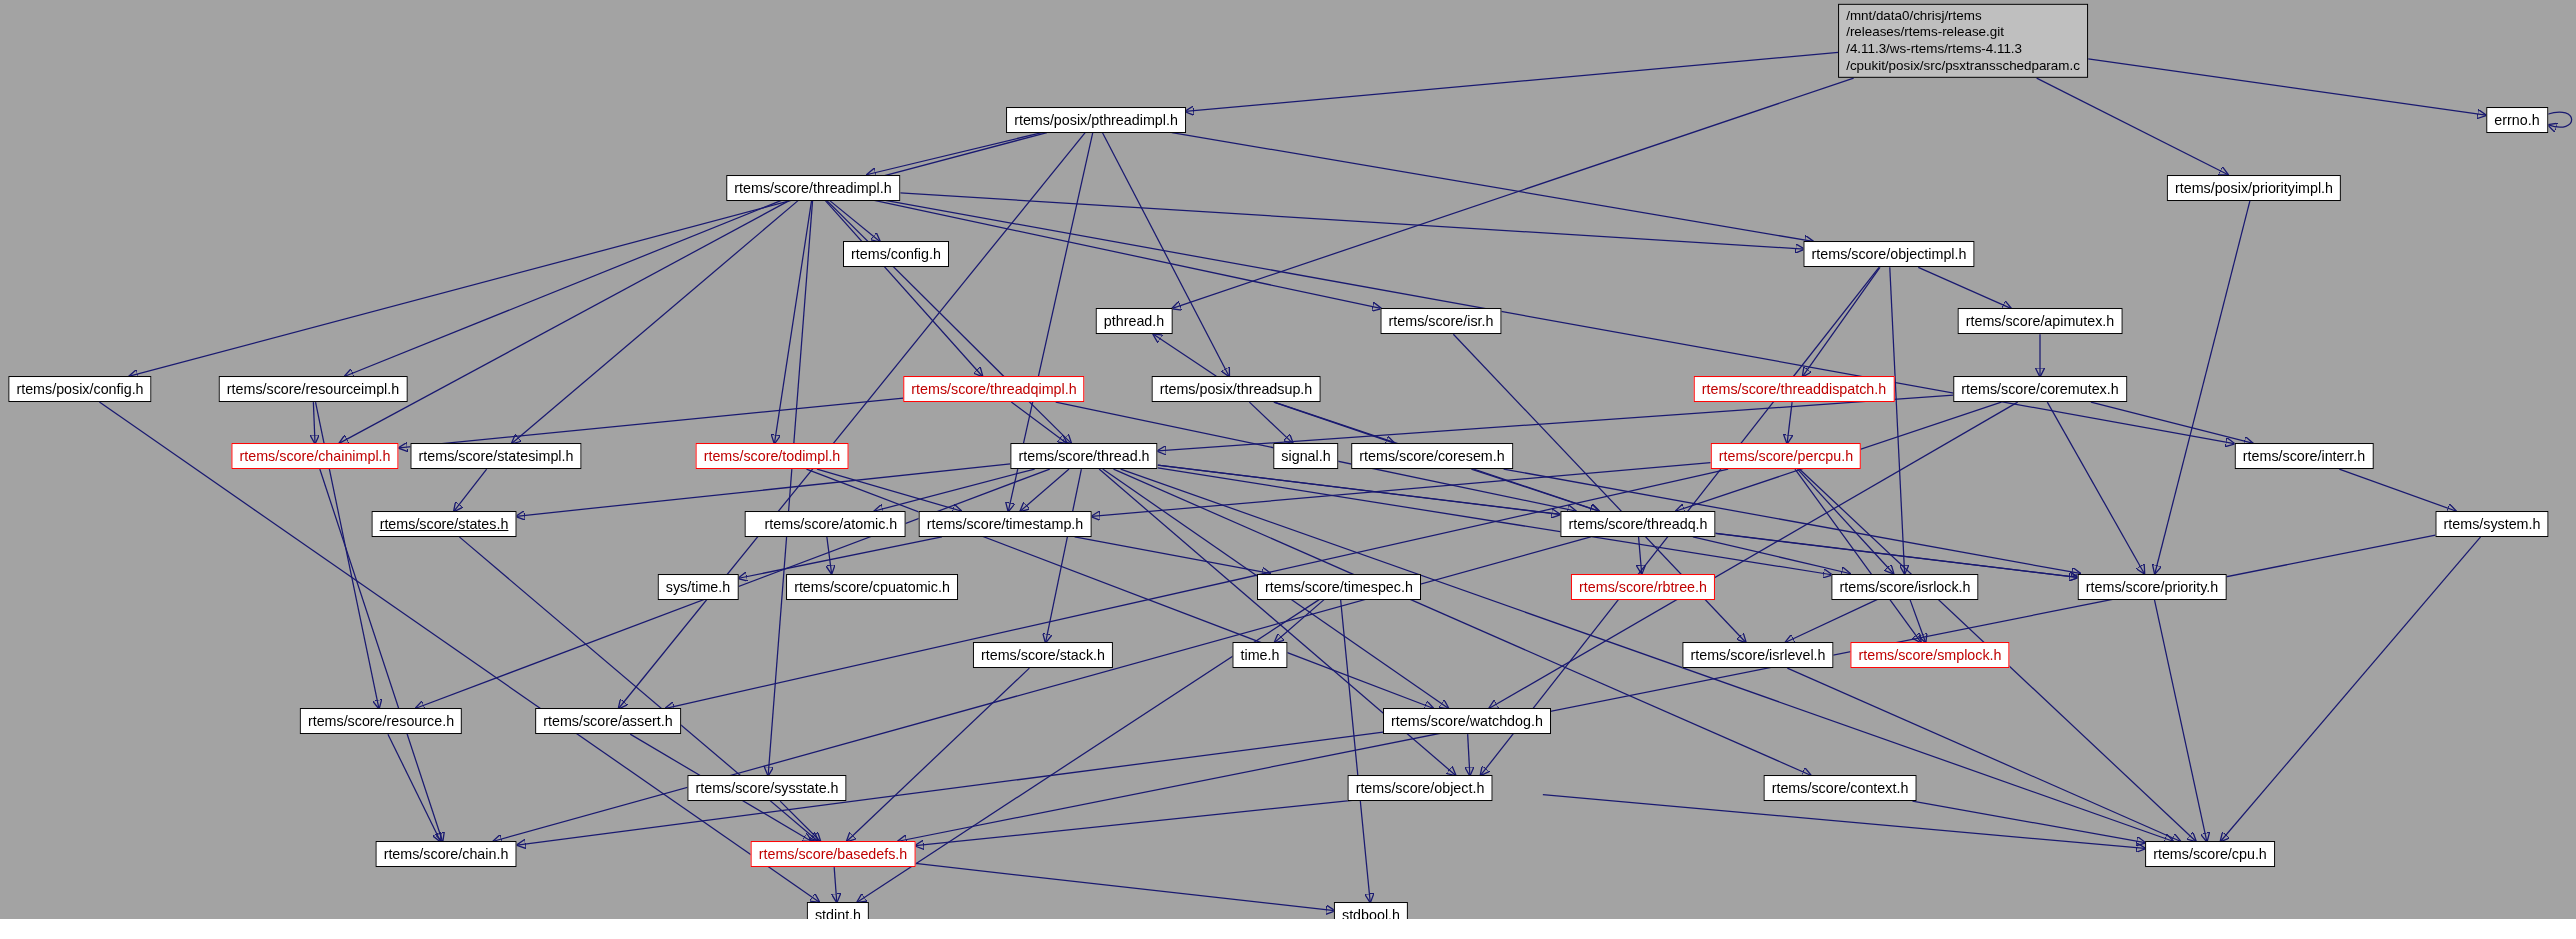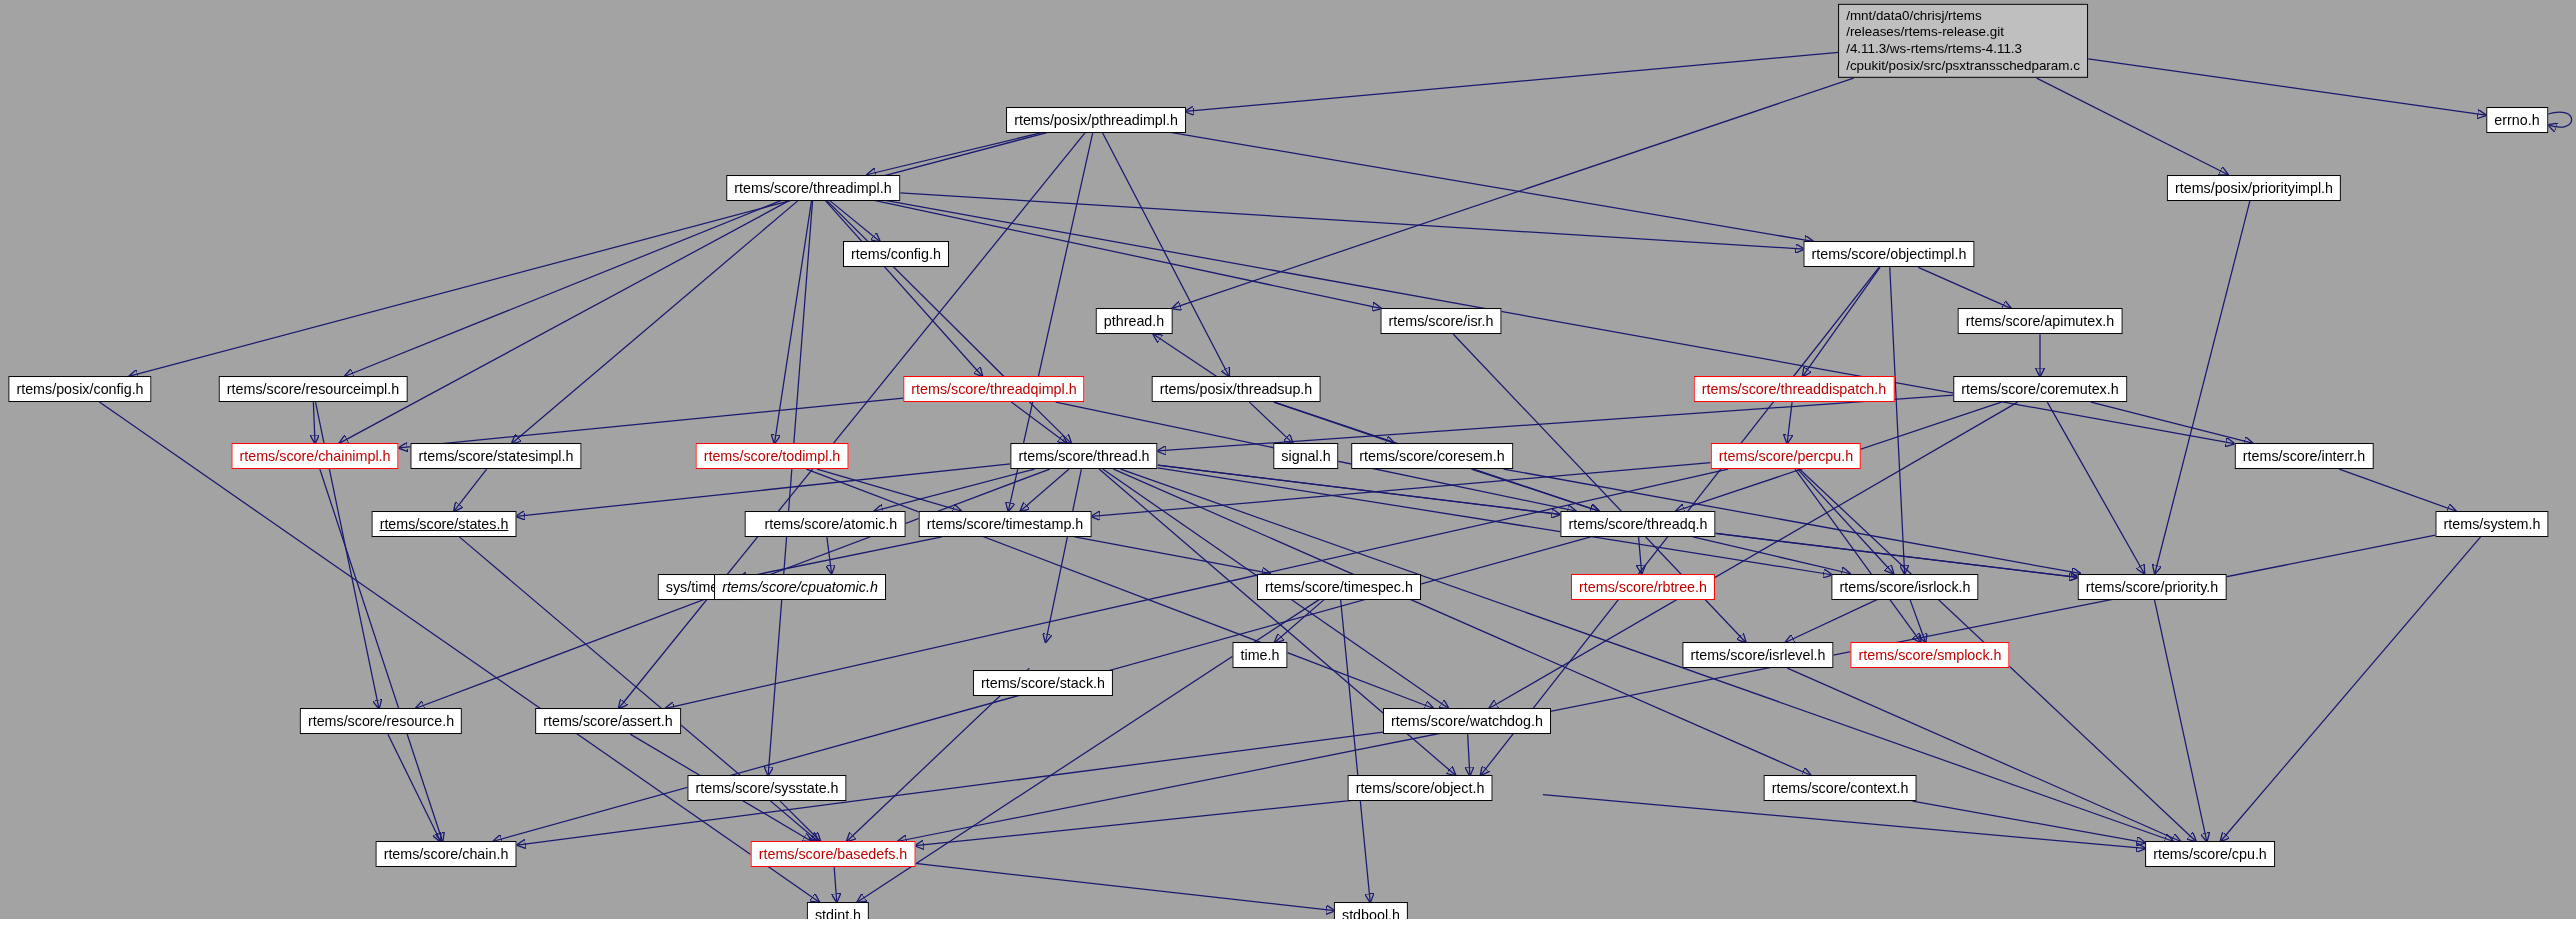--- a/index.html
+++ b/index.html
@@ -153,26 +153,26 @@
       <div class="node normal" style="left: 1084px; top: 456px;">rtems/score/thread.h</div>
       <div class="node normal" style="left: 1306px; top: 456px;">signal.h</div>
       <div class="node normal" style="left: 1432px; top: 456px;">rtems/score/coresem.h</div>
       <div class="node truncated" style="left: 1786px; top: 456px;">rtems/score/percpu.h</div>
       <div class="node normal" style="left: 444px; top: 524px; text-decoration: underline;">rtems/score/states.h</div>
       <div class="node normal" style="left: 825px; top: 524px; padding-left: 19px;">rtems/score/atomic.h</div>
       <div class="node normal" style="left: 1005px; top: 524px;">rtems/score/timestamp.h</div>
       <div class="node normal" style="left: 1638px; top: 524px;">rtems/score/threadq.h</div>
       <div class="node normal" style="left: 2492px; top: 524px;">rtems/system.h</div>
       <div class="node normal" style="left: 698px; top: 587px;">sys/time.h</div>
-      <div class="node normal" style="left: 800px; top: 587px; font-style: italic;">rtems/score/cpuatomic.h</div>
+      <div class="node normal" style="left: 872px; top: 587px;">rtems/score/cpuatomic.h</div>
       <div class="node normal" style="left: 1339px; top: 587px;">rtems/score/timespec.h</div>
       <div class="node truncated" style="left: 1643px; top: 587px;">rtems/score/rbtree.h</div>
       <div class="node normal" style="left: 1905px; top: 587px;">rtems/score/isrlock.h</div>
       <div class="node normal" style="left: 2152px; top: 587px;">rtems/score/priority.h</div>
-      <div class="node normal" style="left: 1043px; top: 655px; margin-top: 28px;">rtems/score/stack.h</div>
+      <div class="node normal" style="left: 1043px; top: 655px;">rtems/score/stack.h</div>
       <div class="node normal" style="left: 1260px; top: 655px;">time.h</div>
       <div class="node normal" style="left: 1758px; top: 655px;">rtems/score/isrlevel.h</div>
       <div class="node truncated" style="left: 1930px; top: 655px;">rtems/score/smplock.h</div>
       <div class="node normal" style="left: 381px; top: 721px;">rtems/score/resource.h</div>
       <div class="node normal" style="left: 608px; top: 721px;">rtems/score/assert.h</div>
       <div class="node normal" style="left: 1467px; top: 721px;">rtems/score/watchdog.h</div>
       <div class="node normal" style="left: 767px; top: 788px;">rtems/score/sysstate.h</div>
       <div class="node normal" style="left: 1420px; top: 788px;">rtems/score/object.h</div>
       <div class="node normal" style="left: 1840px; top: 788px;">rtems/score/context.h</div>
       <div class="node normal" style="left: 446px; top: 854px;">rtems/score/chain.h</div>

